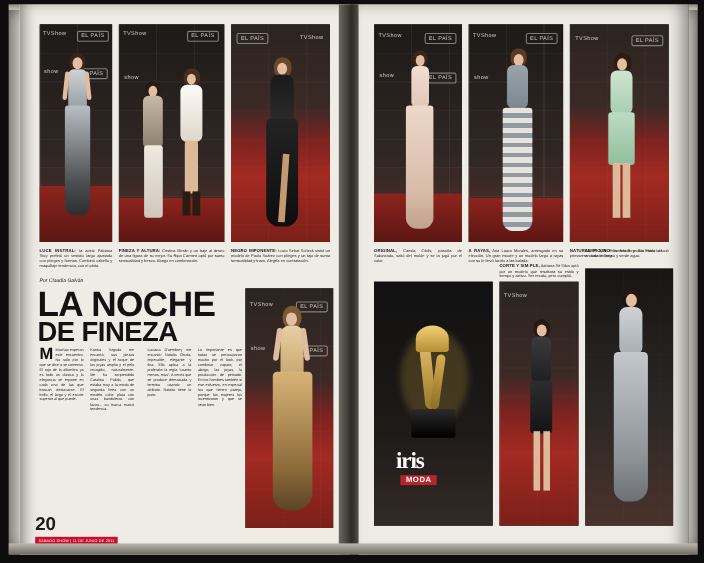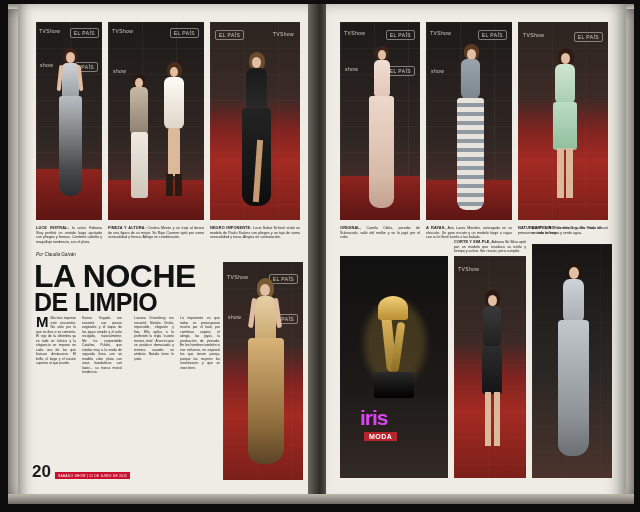--- a/index.html
+++ b/index.html
@@ -52,30 +52,30 @@
   .byline{position:absolute;font-size:4.6px;color:#222;font-style:italic;}
   .headline{position:absolute;font-weight:bold;color:#121212;
             font-family:"Liberation Sans",sans-serif;letter-spacing:-.5px;line-height:.92;}
   .headline .l1{font-size:32px;display:block;}
   .headline .l2{font-size:25px;display:block;}
   .bodycols{position:absolute;display:flex;gap:6px;}
   .col{width:40px;font-size:3.4px;line-height:1.33;color:#232323;text-align:justify;}
   .dropcap{float:left;font-size:15px;line-height:12px;font-weight:bold;margin:0 2px 0 0;color:#111;}
 
   
-  .folio{position:absolute;left:14px;bottom:25px;display:flex;align-items:flex-end;gap:4px;}
+  .folio{position:absolute;left:14px;bottom:9px;display:flex;gap:4px;flex-direction:column;}
   .folio .num{font-size:17px;font-weight:bold;color:#1b1b1b;line-height:14px;}
   .folio .bar{background:#c8102e;height:7px;padding:0 3px;display:flex;align-items:center;}
   .folio .bar span{font-size:3.4px;color:#fff;letter-spacing:.2px;white-space:nowrap;}
 
   
   .award{position:absolute;}
   .award .plinth{position:absolute;background:linear-gradient(to bottom,#2a2a2a,#000);}
-  .iris-word{position:absolute;font-size:21px;font-weight:bold;color:#d946ef;
-             font-family:Liberation Sans, sans-serif;letter-spacing:-1px;}
+  .iris-word{position:absolute;font-size:21px;font-weight:bold;color:#ffffff;
+             font-family:Liberation Serif, serif;letter-spacing:-1px;}
   .moda-chip{position:absolute;background:#b8242b;color:#fff;font-size:7px;font-weight:bold;
              padding:1px 5px;letter-spacing:.5px;}
 
   .glow{position:absolute;border-radius:50%;filter:blur(3px);}
 </style>
 </head>
 <body>
 
 <div id="page">
   <div class="spread">
@@ -147,21 +147,21 @@
         <span>Cristina Merán y un traje al deseo de una figura de su mejor. Su Ripa Carmen optó por sumo sensualidad y fresco. Abrigo en combinación.</span>
       </div>
       <div class="cap" style="left:192px;top:222px;width:90px;">
         <b>NEGRO IMPONENTE:</b>
         <span>Lucio Sebat Scheck vistió un modelo de Paolo Suárez con plieges y un tajo de suma sensualidad y trazo, Alegría en contratación.</span>
       </div>
 
       <div class="byline" style="left:18px;top:248px;">Por Claudia Galván</div>
       <div class="headline" style="left:16px;top:258px;">
         <span class="l1">LA NOCHE</span>
-        <span class="l2">DE LIMPIO</span>
+        <span class="l2">DE FINEZA</span>
       </div>
 
       <div class="bodycols" style="left:18px;top:312px;width:92px;">
         <div class="col"><span class="dropcap">M</span><span>Muchas esperan este encuentro. No sólo por lo que se dice o se comenta. El rojo de la alfombra ya es todo un clásico y la elegancia se impone en cada una de las que buscan destacarse. El brillo, el largo y el escote superior al que puede.</span></div>
         <div class="col"><span>Karina Vzgoda me encantó, sus piezas originales y el toque de las joyas amplio y el pelo recogido, naturalmente. Me ha sorprendido Catalina Pulido, que estaba muy a la moda de segunda línea con un modelo color plata con unas bandoleras con lazos... su marca marcó tendencia.</span></div>
       </div>
       <div class="bodycols" style="left:116px;top:312px;width:92px;">
         <div class="col"><span>Luciana D'aembrey me encantó: Natalia Orrala, impecable, elegante y fina. Ella aplica a la profesión la regla “cuanto menos, más”. A veces que se produce demasiada y termina usando un atributo. Natalia tiene lo justo.</span></div>
         <div class="col"><span>Lo importante es que todas se preocuparon mucho por el look, por combinar zapato, el abrigo, las joyas, la producción de peinado. En los hombres también si ese esfuerzo, en especial los que tienen pareja, porque las mujeres los incentivaron y que se vean bien.</span></div>
       </div>

